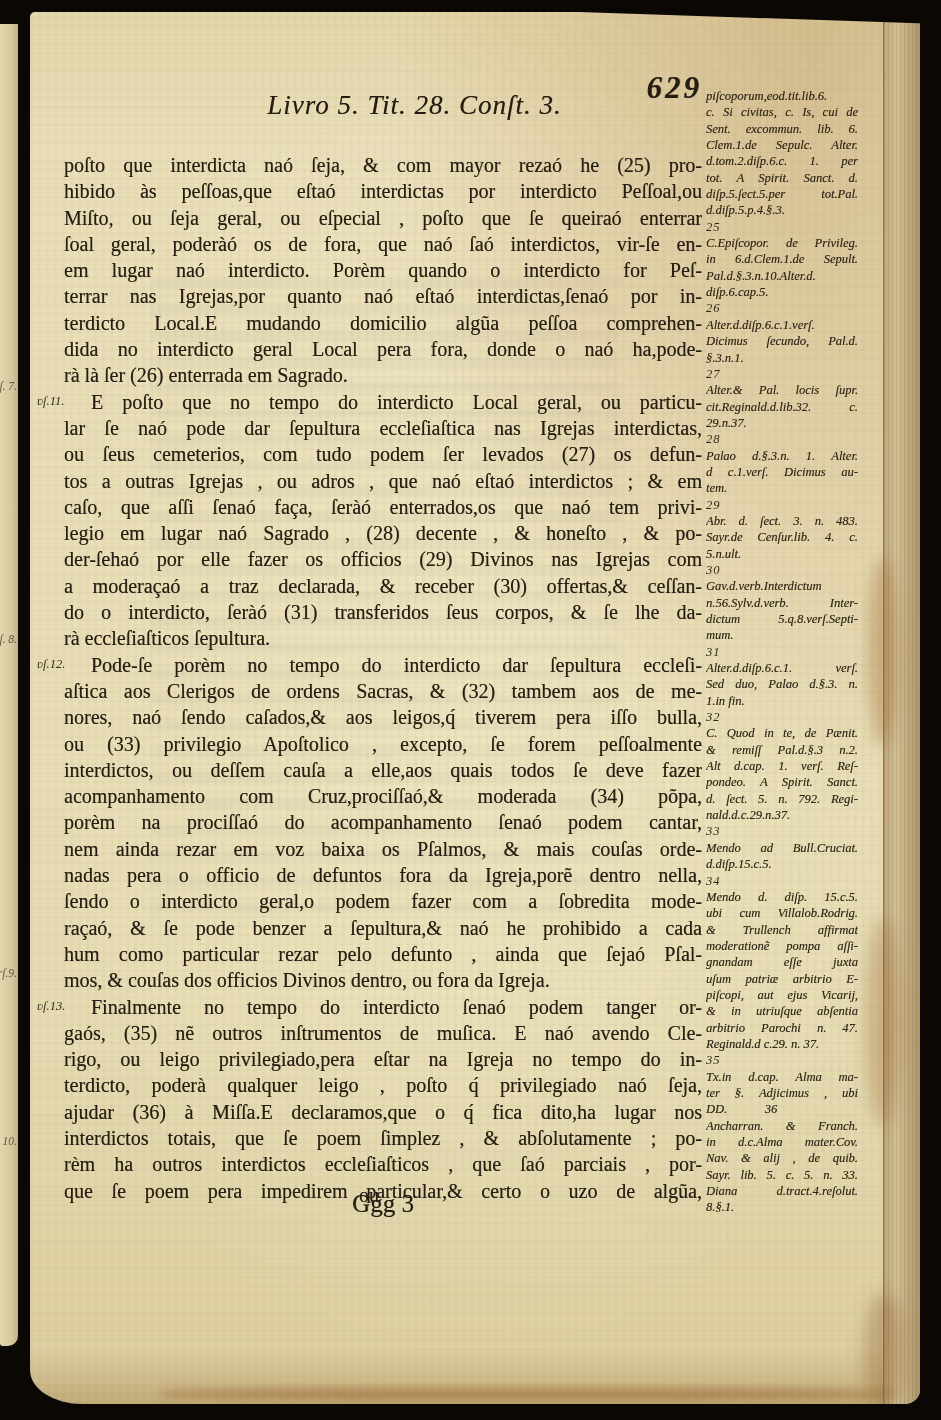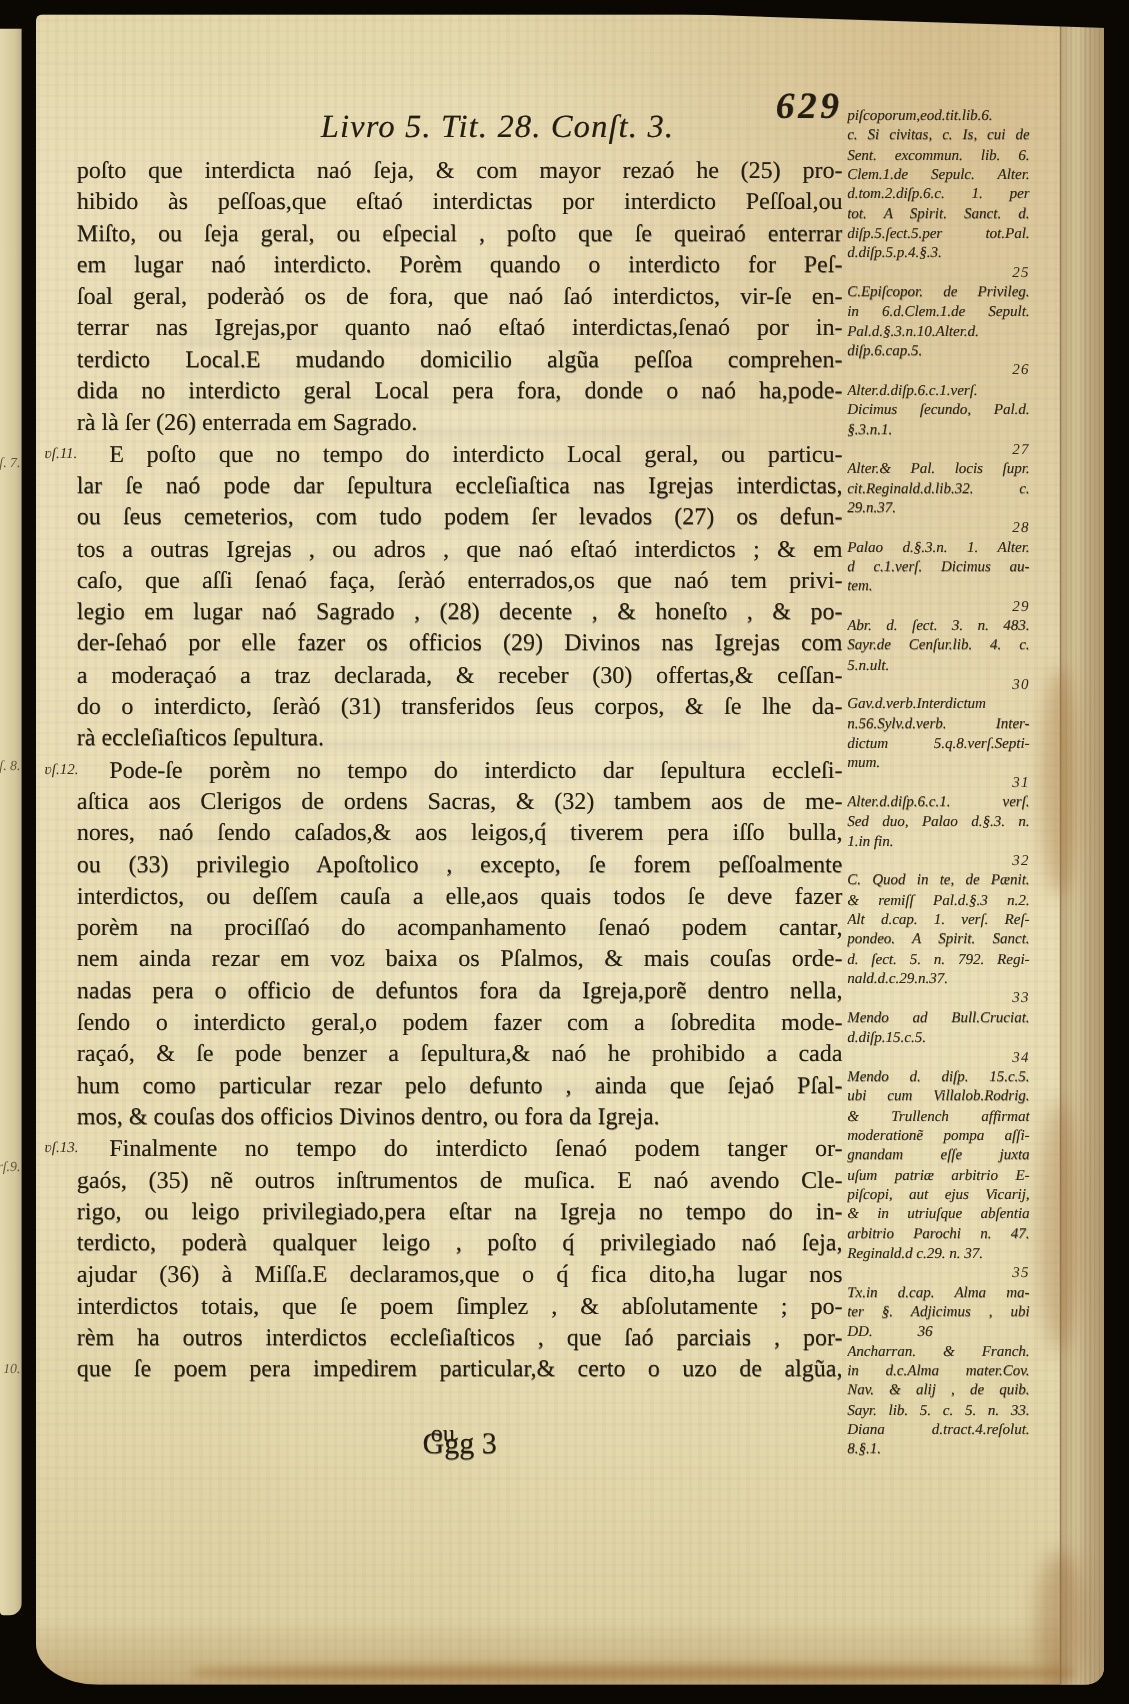--- a/index.html
+++ b/index.html
@@ -65,21 +65,21 @@
     position:absolute;left:92px;top:78px;width:585px;text-align:center;
     font-style:italic;font-size:27px;letter-spacing:1px;color:#241d12;
     text-shadow:.3px .3px .5px rgba(32,23,12,.55);white-space:nowrap;
   }
   .page-number{
     position:absolute;left:560px;top:58px;width:112px;text-align:right;
     font-style:italic;font-weight:bold;font-size:31px;letter-spacing:3px;color:#241d12;
     text-shadow:.4px .4px .6px rgba(32,23,12,.5);
   }
   
-  .text-block{position:absolute;left:34px;top:117px;width:638px;color:#241d12;}
+  .text-block{position:absolute;left:34px;top:140px;width:638px;color:#241d12;}
   .para{position:relative;}
   .tline{
     height:26.3px;line-height:26.3px;font-size:20px;overflow:hidden;
     text-align:justify;text-align-last:justify;
     text-shadow:.3px .3px .45px rgba(32,23,12,.5);
     white-space:normal;
   }
   .tline.short{text-align-last:left;}
   .tline.indent{text-indent:27px;}
   .vs-marker{
@@ -89,21 +89,21 @@
   
   .margin-col{position:absolute;left:676px;top:76px;width:152px;color:#2e2617;}
   .mline{
     height:16.35px;line-height:16.35px;font-size:12.5px;font-style:italic;overflow:hidden;
     text-align:justify;text-align-last:justify;
     text-shadow:.25px .25px .35px rgba(40,30,16,.45);
   }
   .mline.mlast{text-align-last:left;}
   .mnum{
     height:16.35px;line-height:16.35px;font-size:12.5px;font-style:italic;
-    text-align:right;letter-spacing:1px;
+    text-align:left;letter-spacing:1px;
   }
   
   .signature{
     position:absolute;left:34px;top:1178px;width:638px;text-align:center;
     font-size:25px;color:#241d12;text-shadow:.3px .3px .5px rgba(32,23,12,.5);
   }
   .catchword{
     position:absolute;left:34px;top:1172px;width:610px;text-align:center;
     font-size:20px;color:#241d12;text-shadow:.3px .3px .45px rgba(32,23,12,.5);
   }
@@ -125,22 +125,22 @@
     <div class="ghost"></div>
 
     <div class="header-title">Livro 5. Tit. 28. Conſt. 3.</div>
     <div class="page-number">629</div>
 
     <div class="text-block">
         <div class="para">
           <div class="tline">poſto que interdicta naó ſeja, &amp; com mayor rezaó he (25) pro-</div>
           <div class="tline">hibido às peſſoas,que eſtaó interdictas por interdicto Peſſoal,ou</div>
           <div class="tline">Miſto, ou ſeja geral, ou eſpecial , poſto que ſe queiraó enterrar</div>
+          <div class="tline">ſoal geral, poderàó os de fora, que naó ſaó interdictos, vir-ſe en-</div>
           <div class="tline">em lugar naó interdicto. Porèm quando o interdicto for Peſ-</div>
-          <div class="tline">ſoal geral, poderàó os de fora, que naó ſaó interdictos, vir-ſe en-</div>
           <div class="tline">terrar nas Igrejas,por quanto naó eſtaó interdictas,ſenaó por in-</div>
           <div class="tline">terdicto Local.E mudando domicilio algũa peſſoa comprehen-</div>
           <div class="tline">dida no interdicto geral Local pera fora, donde o naó ha,pode-</div>
           <div class="tline short">rà là ſer (26) enterrada em Sagrado.</div>
         </div>
         <div class="para">
           <span class="vs-marker">ʋſ.11.</span>
           <div class="tline indent">E poſto que no tempo do interdicto Local geral, ou particu-</div>
           <div class="tline">lar ſe naó pode dar ſepultura eccleſiaſtica nas Igrejas interdictas,</div>
           <div class="tline">ou ſeus cemeterios, com tudo podem ſer levados (27) os defun-</div>
@@ -152,20 +152,21 @@
           <div class="tline">do o interdicto, ſeràó (31) transferidos ſeus corpos, &amp; ſe lhe da-</div>
           <div class="tline short">rà eccleſiaſticos ſepultura.</div>
         </div>
         <div class="para">
           <span class="vs-marker">ʋſ.12.</span>
           <div class="tline indent">Pode-ſe porèm no tempo do interdicto dar ſepultura eccleſi-</div>
           <div class="tline">aſtica aos Clerigos de ordens Sacras, &amp; (32) tambem aos de me-</div>
           <div class="tline">nores, naó ſendo caſados,&amp; aos leigos,q́ tiverem pera iſſo bulla,</div>
           <div class="tline">ou (33) privilegio Apoſtolico , excepto, ſe forem peſſoalmente</div>
           <div class="tline">interdictos, ou deſſem cauſa a elle,aos quais todos ſe deve fazer</div>
+          <div class="tline">acompanhamento com Cruz,prociſſaó,&amp; moderada (34) põpa,</div>
           <div class="tline">porèm na prociſſaó do acompanhamento ſenaó podem cantar,</div>
           <div class="tline">nem ainda rezar em voz baixa os Pſalmos, &amp; mais couſas orde-</div>
           <div class="tline">nadas pera o officio de defuntos fora da Igreja,porẽ dentro nella,</div>
           <div class="tline">ſendo o interdicto geral,o podem fazer com a ſobredita mode-</div>
           <div class="tline">raçaó, &amp; ſe pode benzer a ſepultura,&amp; naó he prohibido a cada</div>
           <div class="tline">hum como particular rezar pelo defunto , ainda que ſejaó Pſal-</div>
           <div class="tline short">mos, &amp; couſas dos officios Divinos dentro, ou fora da Igreja.</div>
         </div>
         <div class="para">
           <span class="vs-marker">ʋſ.13.</span>

